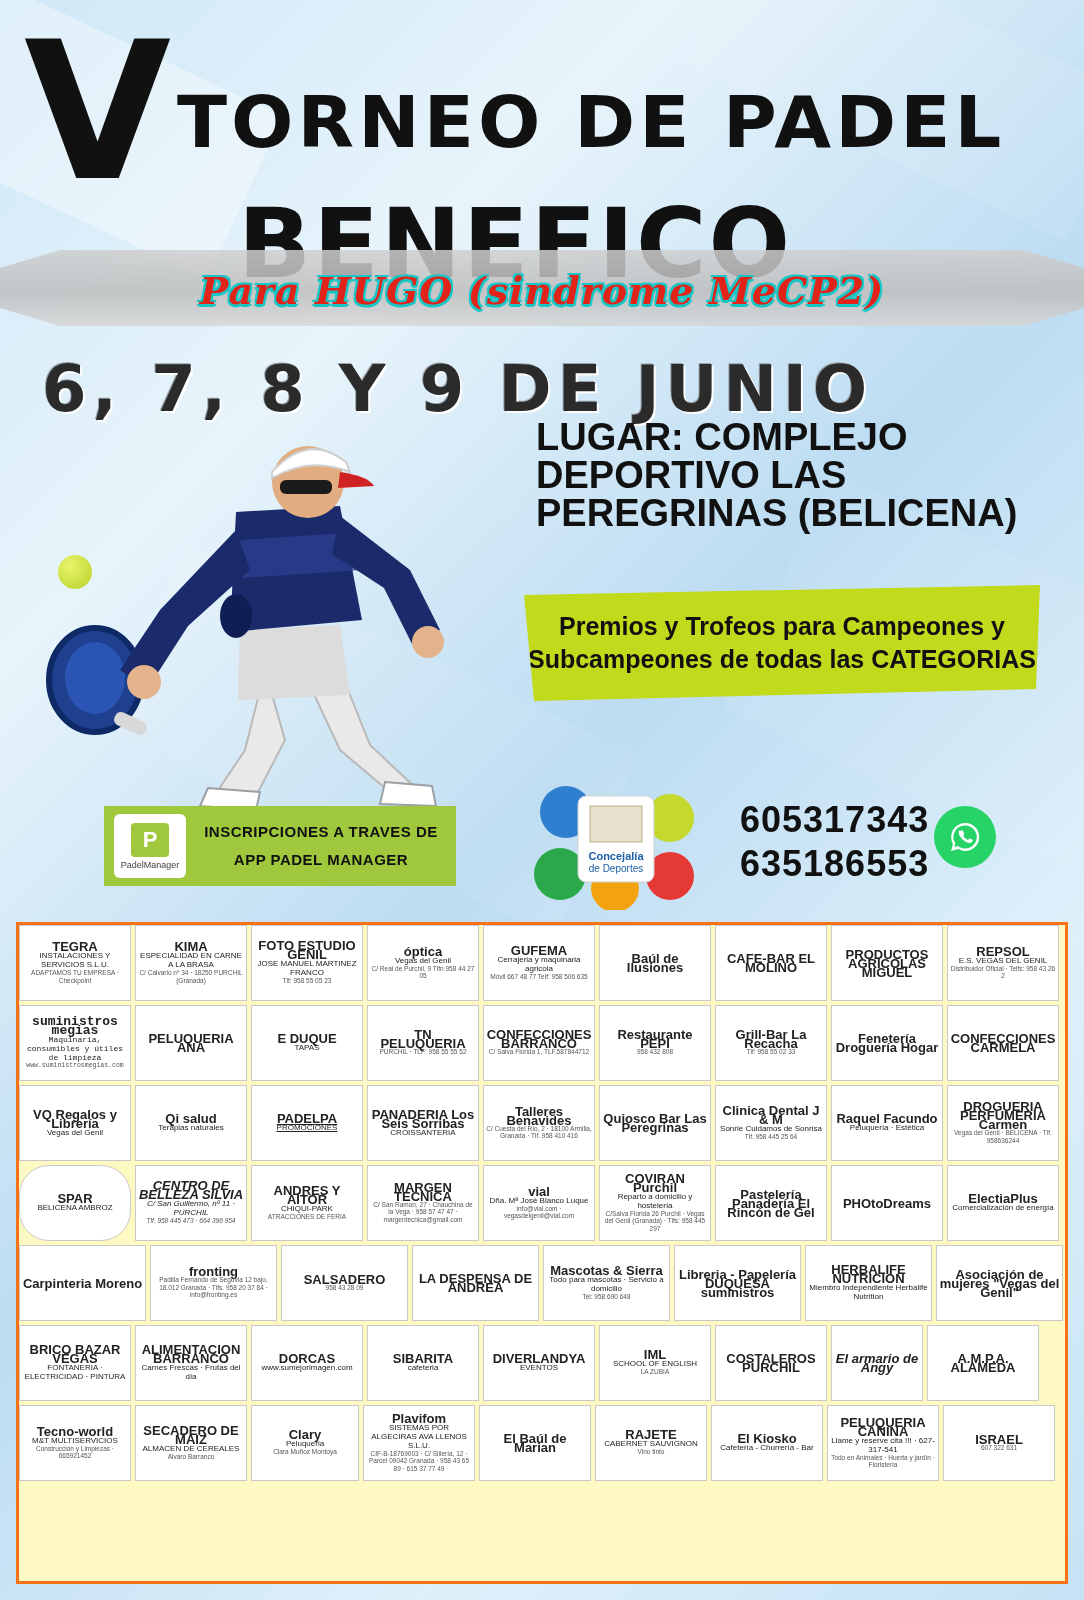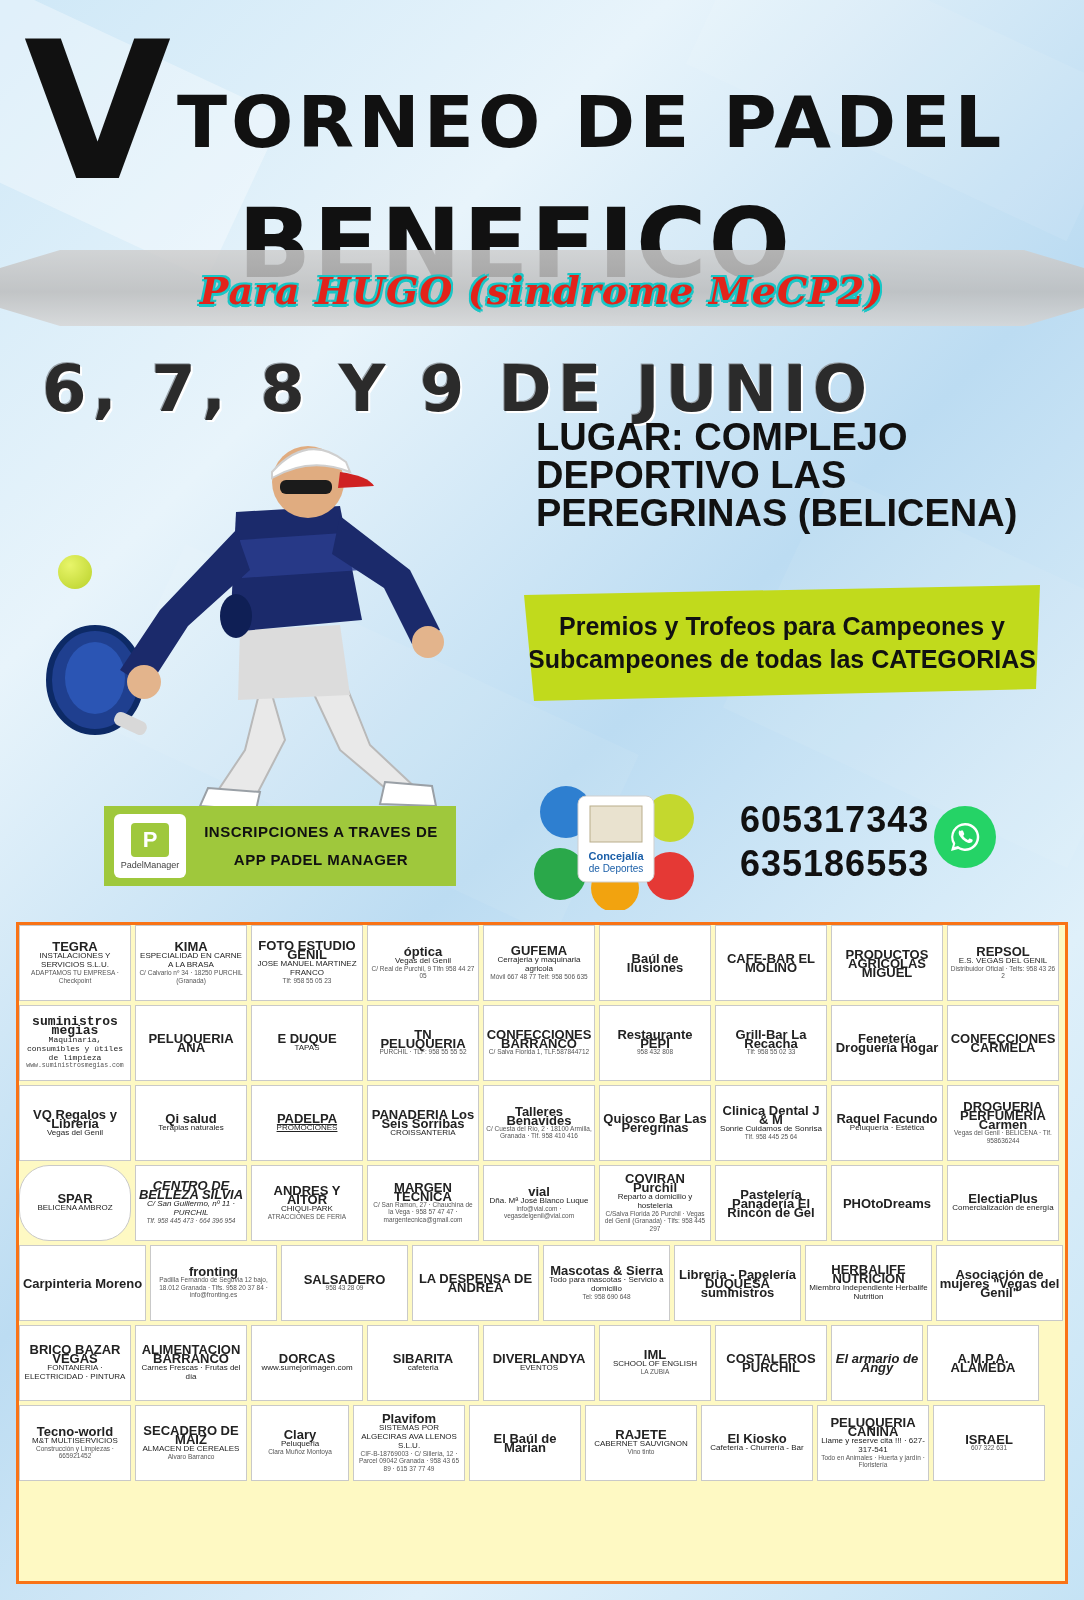--- a/index.html
+++ b/index.html
@@ -435,21 +435,21 @@
           </div>
         </div>
       </div>
       <div class="srow">
         <div class="cell" style="width: 112px;">
           <div><span class="big">Tecno-world</span><span>M&amp;T MULTISERVICIOS</span><span class="sm">Construcción y Limpiezas · 665921452</span></div>
         </div>
         <div class="cell" style="width: 112px;">
           <div><span class="big">SECADERO DE MAIZ</span><span>ALMACEN DE CEREALES</span><span class="sm">Alvaro Barranco</span></div>
         </div>
-        <div class="cell" style="width: 98px;">
+        <div class="cell" style="width: 108px;">
           <div><span class="big">Clary</span><span>Peluqueria</span><span class="sm">Clara Muñoz Montoya</span></div>
         </div>
         <div class="cell" style="width: 112px;">
           <div><span class="big">Plavifom</span><span>SISTEMAS POR ALGECIRAS AVA LLENOS S.L.U.</span><span class="sm">CIF-B-18769003 · C/ Sillería, 12 · Parcel 09042 Granada · 958 43 65 89 · 615 37 77 49</span></div>
         </div>
         <div class="cell" style="width: 112px;">
           <div>
             <span class="big">El Baúl de Marian</span>
           </div>
         </div>

